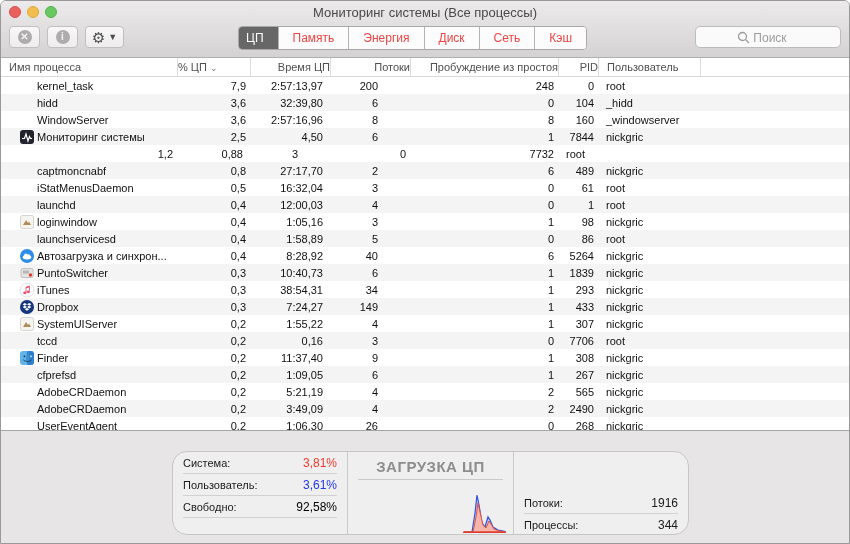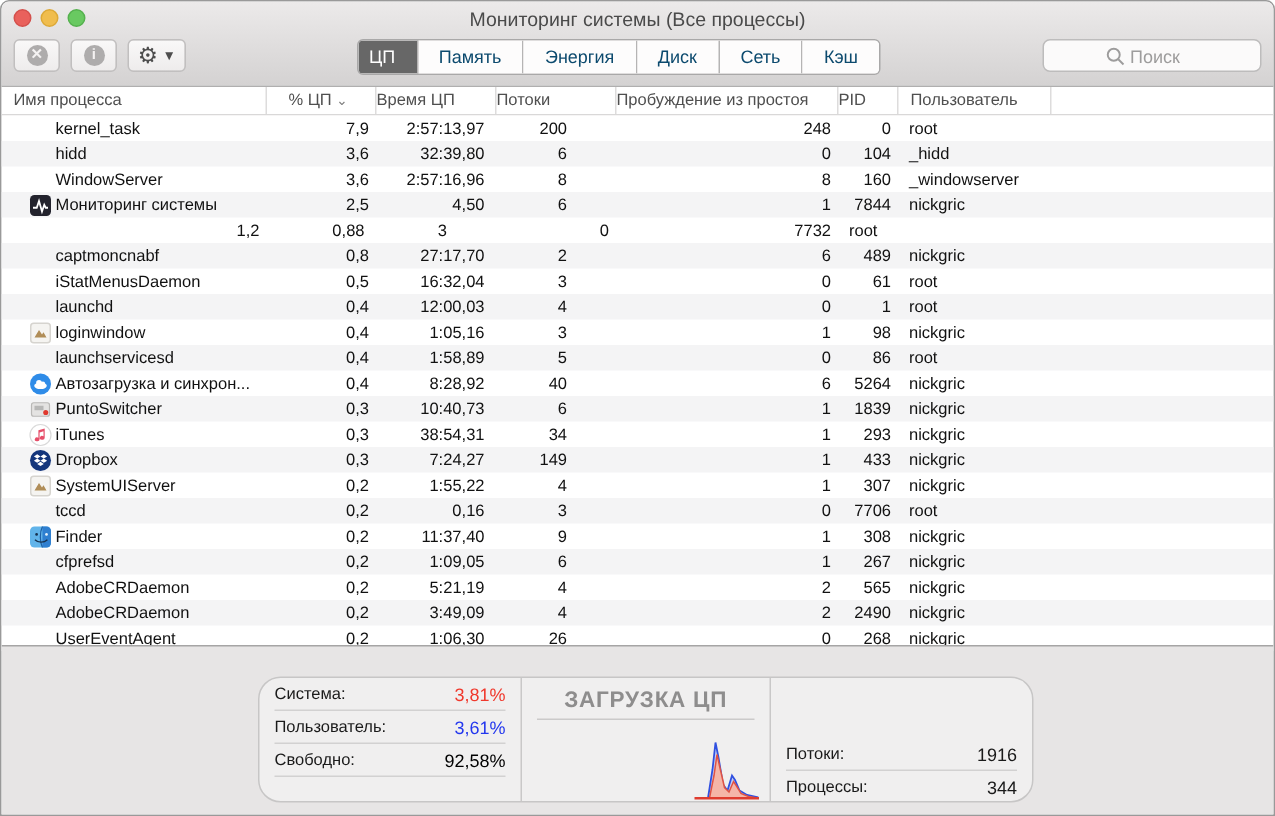--- a/index.html
+++ b/index.html
@@ -19,37 +19,37 @@
   .toolbar{position:relative;height:34px;}
   .tb-btn{position:absolute;top:3px;height:22px;box-sizing:border-box;border:1px solid #c1bfbf;border-radius:4px;background:linear-gradient(#f9f8f8,#eeecec);display:flex;align-items:center;justify-content:center;}
   .btn-quit{left:8px;width:31px;}
   .btn-info{left:46px;width:31px;}
   .btn-gear{left:84px;width:39px;gap:3px;}
   .circ{width:14px;height:14px;border-radius:50%;background:#aeacac;color:#f4f2f2;font-size:10px;line-height:14px;text-align:center;font-weight:bold;}
   .gear{font-size:15px;color:#4d4d4d;line-height:15px;}
   .chev{font-size:9px;color:#4d4d4d;}
 
   .tabs{position:absolute;left:237px;top:3px;display:flex;height:22px;border:1px solid #a9a8a8;border-radius:4px;overflow:hidden;background:#fff;}
-  .tab{display:flex;align-items:center;justify-content:center;font-size:12px;color:#0c4a6e;background:#fdfcfc;border-right:1px solid #b5b4b4;padding:0 14px;cursor:default;}
+  .tab{display:flex;align-items:center;justify-content:center;font-size:12px;color:#ef4444;background:#fdfcfc;border-right:1px solid #b5b4b4;padding:0 14px;cursor:default;}
   .tab:last-child{border-right:none;}
   .tab.selected{background:#676767;color:#fff;padding-left:7px;}
 
   .search{position:absolute;right:8px;top:3px;width:146px;height:22px;box-sizing:border-box;border:1px solid #bdbcbc;border-radius:5px;background:#fbfafa;}
   .search input{width:100%;height:100%;border:none;background:transparent;text-align:center;font-size:12px;color:#333;outline:none;font-family:"Liberation Sans",sans-serif;}
   .search input::placeholder{color:#9d9c9c;}
   .search .mag{position:absolute;left:calc(50% - 31px);top:4px;pointer-events:none;}
 
   
   .grid{display:grid;grid-template-columns:177px 73px 80px 80px 148px 40px 102px 1fr;}
   .thead{height:18px;background:#fff;border-bottom:1px solid #d9d8d8;align-items:center;font-size:11px;color:#4f4f4f;}
   .th{height:18px;line-height:18px;box-sizing:border-box;border-right:1px solid #dddcdc;white-space:nowrap;overflow:hidden;}
   .th:last-child{border-right:none;}
   .th.l{padding-left:8px;text-align:left;}
-  .th.c{text-align:left;}
-  .th.r{text-align:center;padding-right:4px;}
+  .th.c{text-align:right;}
+  .th.r{text-align:left;padding-right:4px;}
   .sort{font-size:9px;color:#7c7c7c;}
 
   .tbody{background:#fff;}
   .row{height:17px;align-items:center;font-size:11px;color:#111;}
   .row:nth-child(even){background:#f4f4f5;}
   .cell{white-space:nowrap;overflow:hidden;}
   .c-name{display:flex;align-items:center;padding-left:18px;gap:2px;}
   .ic{width:16px;height:16px;flex:0 0 16px;display:inline-flex;align-items:center;justify-content:center;}
   .num{text-align:right;}
   .c-cpu{padding-right:5px;}

